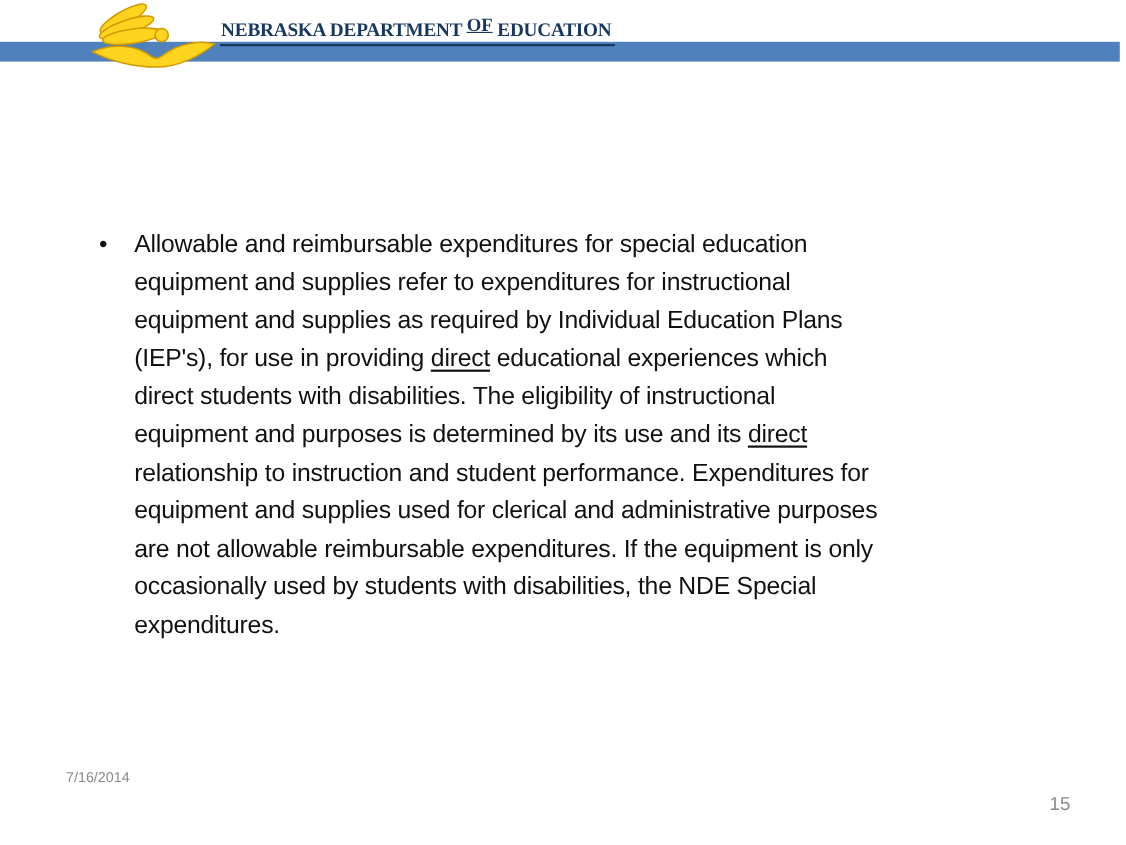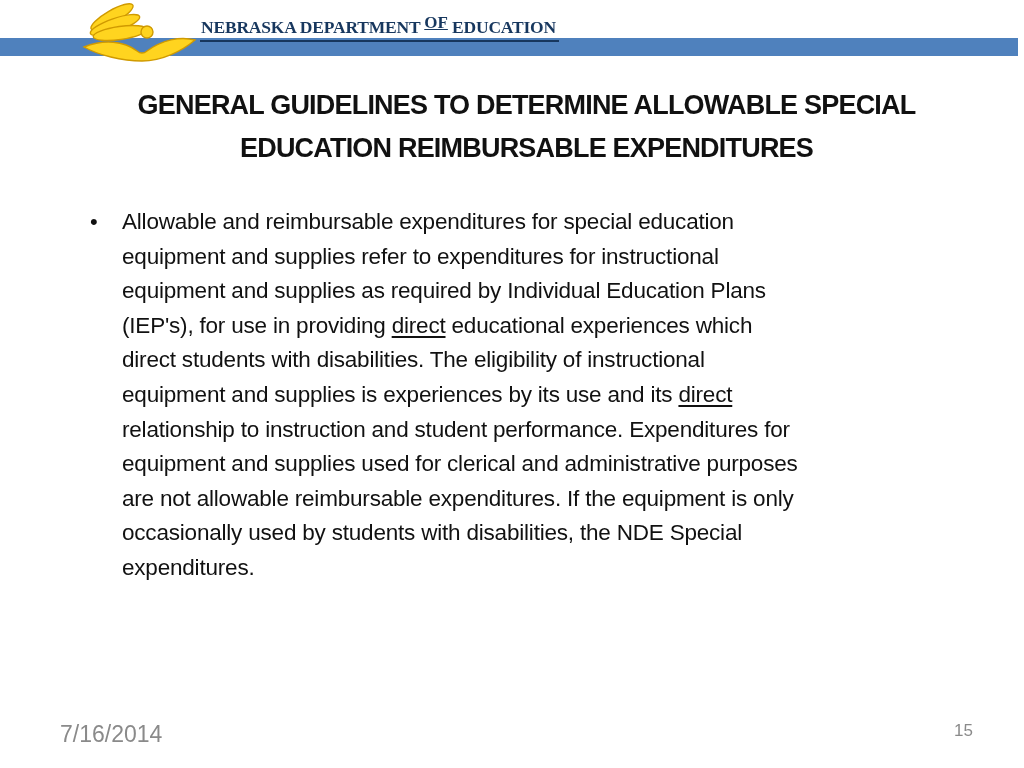--- a/index.html
+++ b/index.html
@@ -77,22 +77,22 @@
   .body-line{
     margin-left:32px;
     white-space:nowrap;
   }
   .u{
     text-decoration:underline;
     text-underline-offset:3px;
   }
   .footer-date{
     position:absolute;
-    left:60px;top:721px;
-    font-size:23px;
+    left:60px;top:699px;
+    font-size:13px;
     color:var(--footer-gray);
   }
   .footer-page{
     position:absolute;
     right:51px;top:721px;
     font-size:17px;
     color:var(--footer-gray);
   }
 </style>
 </head>
@@ -119,34 +119,30 @@
 
     <circle cx="65" cy="30" r="6" fill="#FFD41F" stroke="#D09A00" stroke-width="1.4"></circle>
   </svg>
 
   <div class="header-text">
     <span>NEBRASKA DEPARTMENT</span>
     <span class="of">OF</span>
     <span>EDUCATION</span>
   </div>
 
-  <div class="slide-title">
-      <div>GENERAL GUIDELINES TO DETERMINE ALLOWABLE SPECIAL</div>
-      <div>EDUCATION REIMBURSABLE EXPENDITURES</div>
-    </div>
 
   <div class="body-block">
     <span class="bullet-glyph">•</span>
     <div id="body-lines">
         <div class="body-line"><span>Allowable and reimbursable expenditures for special education</span></div>
         <div class="body-line"><span>equipment and supplies refer to expenditures for instructional</span></div>
         <div class="body-line"><span>equipment and supplies as required by Individual Education Plans</span></div>
         <div class="body-line"><span>(IEP's), for use in providing </span><span class="u">direct</span><span> educational experiences which</span></div>
         <div class="body-line"><span>direct students with disabilities. The eligibility of instructional</span></div>
-        <div class="body-line"><span>equipment and supplies is experiences by its use and its </span><span class="u">direct</span></div>
+        <div class="body-line"><span>equipment and purposes is determined by its use and its </span><span class="u">direct</span></div>
         <div class="body-line"><span>relationship to instruction and student performance. Expenditures for</span></div>
         <div class="body-line"><span>equipment and supplies used for clerical and administrative purposes</span></div>
         <div class="body-line"><span>are not allowable reimbursable expenditures. If the equipment is only</span></div>
         <div class="body-line"><span>occasionally used by students with disabilities, the NDE Special</span></div>
         <div class="body-line"><span>expenditures.</span></div>
       </div>
   </div>
 
   <div class="footer-date">7/16/2014</div>
   <div class="footer-page">15</div>

